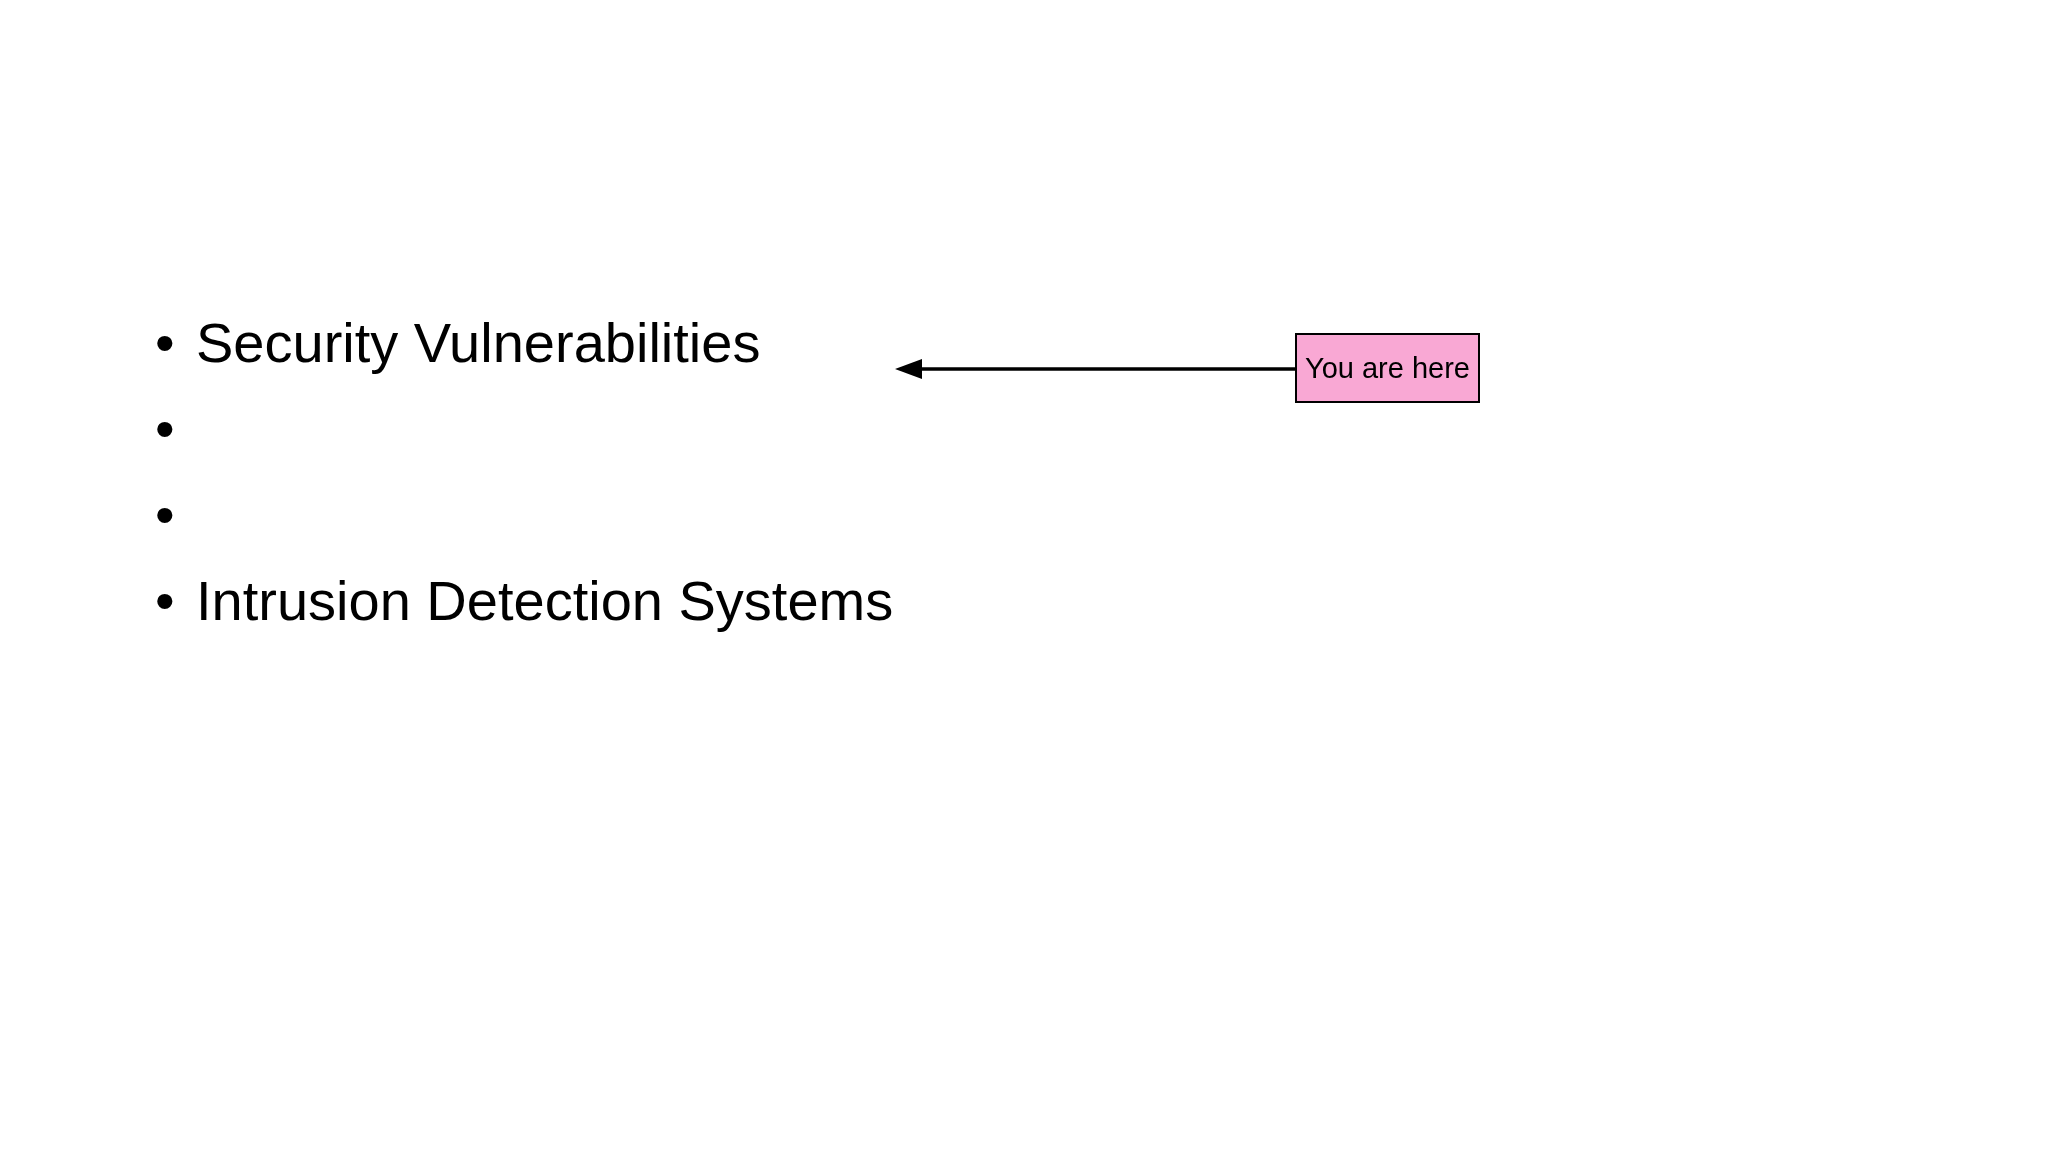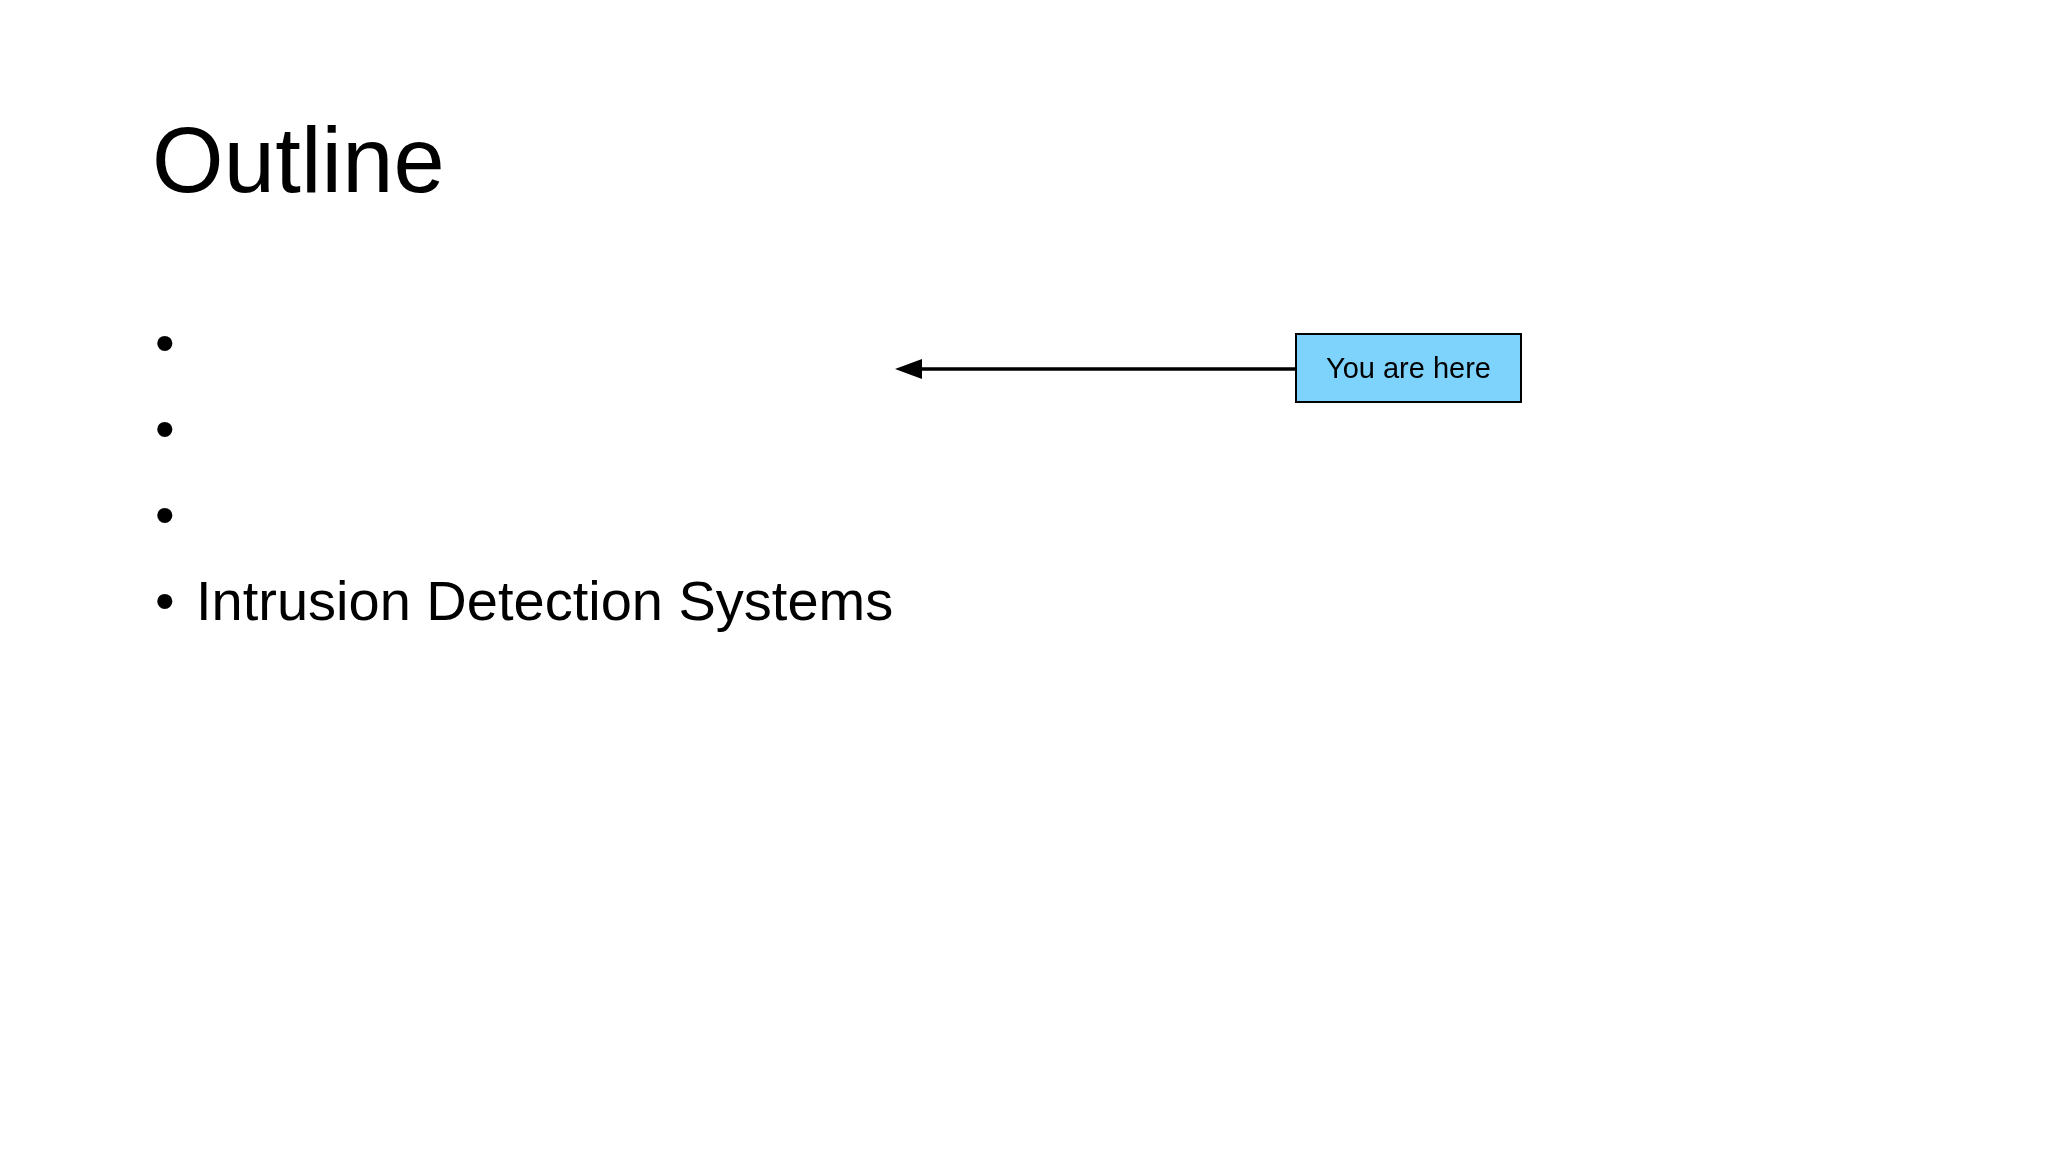--- a/index.html
+++ b/index.html
@@ -72,48 +72,48 @@
     left: 880px;
     top: 344px;
     width: 420px;
     height: 50px;
     pointer-events: none;
   }
   #callout-box {
     position: absolute;
     left: 1295px;
     top: 333px;
-    width: 227px;
+    width: 185px;
     height: 70px;
     box-sizing: border-box;
     border: 2px solid #000000;
-    background: #7dd3fc;
+    background: #f9a8d4;
     display: flex;
     align-items: center;
     justify-content: center;
   }
   #callout-box .callout-label {
     font-size: 29px;
     line-height: 1;
     color: #000000;
     font-weight: 400;
     white-space: nowrap;
   }
 </style>
 </head>
 <body>
 
 <div id="slide">
 
-  <div id="slide-title">Outline</div>
 
   <ul id="bullet-list">
 
     <li class="bullet-item">
       <span class="bullet-marker">•</span>
+      <span class="bullet-text">Security Vulnerabilities</span>
     </li>
 
     <li class="bullet-item">
       <span class="bullet-marker">•</span>
     </li>
 
     <li class="bullet-item">
       <span class="bullet-marker">•</span>
     </li>
 

